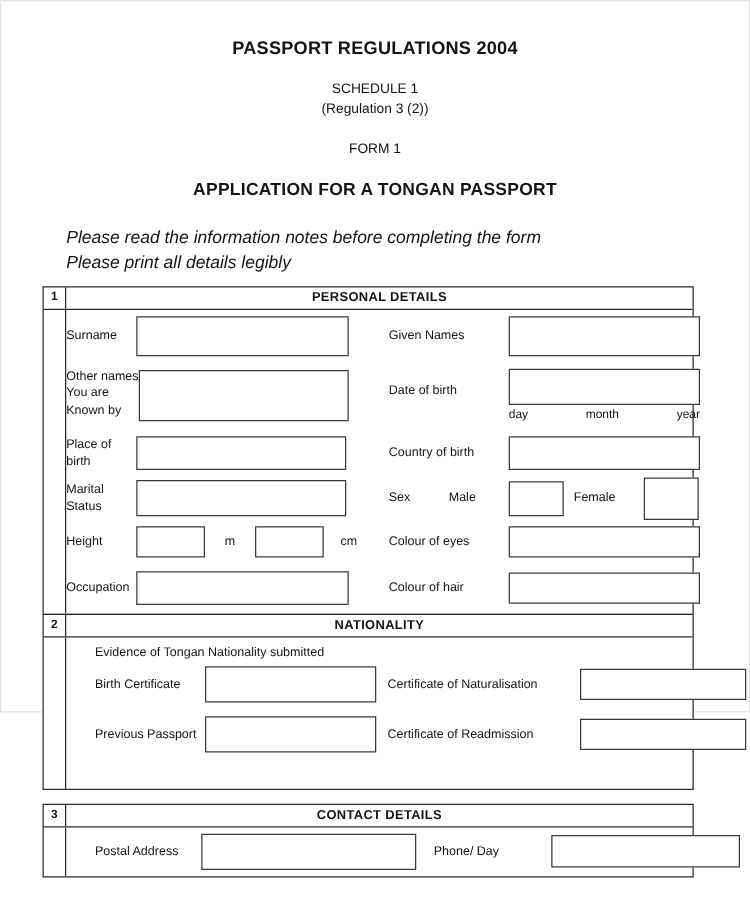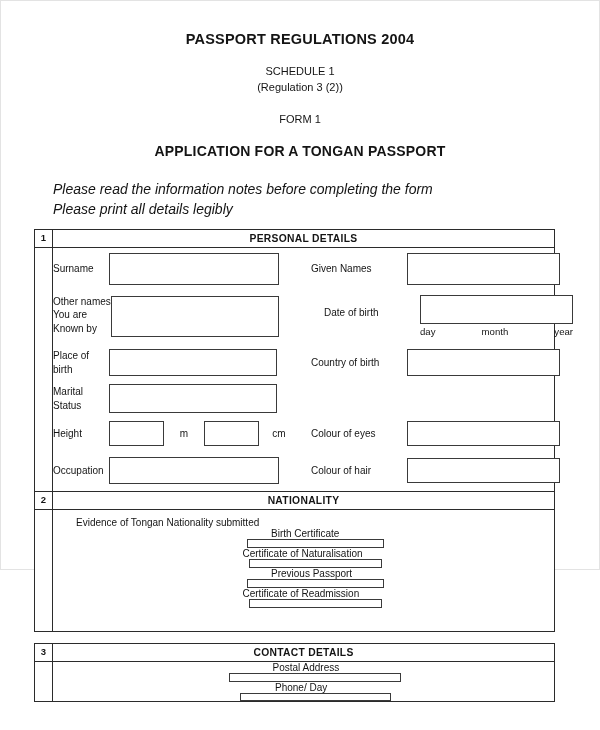--- a/index.html
+++ b/index.html
@@ -139,28 +139,28 @@
   .pd-right { flex: 1; display: flex; align-items: center; }
 
   .lbl-w-surname { width: 56px; }
   .lbl-w-other   { width: 58px; }
   .lbl-w-place   { width: 56px; }
   .lbl-w-marital { width: 56px; }
   .lbl-w-height  { width: 56px; }
   .lbl-w-occ     { width: 56px; }
 
   .lbl-r-given   { width: 96px; }
-  .lbl-r-dob     { width: 96px; margin-left: 13px; }
+  .lbl-r-dob     { width: 96px; }
   .lbl-r-country { width: 96px; }
   .lbl-r-eyes    { width: 96px; }
   .lbl-r-hair    { width: 96px; }
 
   
   .nat-note { font-size: 10px; margin: 7px 0 0 23px; }
-  .nat-row { display: flex; align-items: center; flex-direction: column; }
+  .nat-row { display: flex; align-items: center; }
   .nat-lbl { font-size: 10px; }
   .nat-lbl-l { width: 88px; }
   .nat-lbl-r { width: 154px; }
 
   
   .ct-lbl { font-size: 10px; }
 </style>
 </head>
 <body>
 
@@ -238,20 +238,27 @@
         </div>
 
         <div class="row pd-row" style="height:36px;">
           <div class="pd-left">
             <div class="lbl lbl-w-marital">
               <div>Marital</div>
               <div>Status</div>
             </div>
             <div class="box" style="width:168px;height:29px;"></div>
           </div>
+          <div class="pd-right">
+            <div class="lbl" style="width:48px;">Sex</div>
+            <div class="lbl" style="width:48px;">Male</div>
+            <div class="box" style="width:44px;height:28px;"></div>
+            <div class="lbl" style="width:56px;padding-left:8px;">Female</div>
+            <div class="box" style="width:44px;height:34px;"></div>
+          </div>
         </div>
 
         <div class="row pd-row" style="height:34px;">
           <div class="pd-left">
             <div class="lbl lbl-w-height">Height</div>
             <div class="box" style="width:55px;height:25px;"></div>
             <div class="unit" style="width:40px;text-align:center;">m</div>
             <div class="box" style="width:55px;height:25px;"></div>
             <div class="unit" style="width:40px;text-align:center;">cm</div>
           </div>

